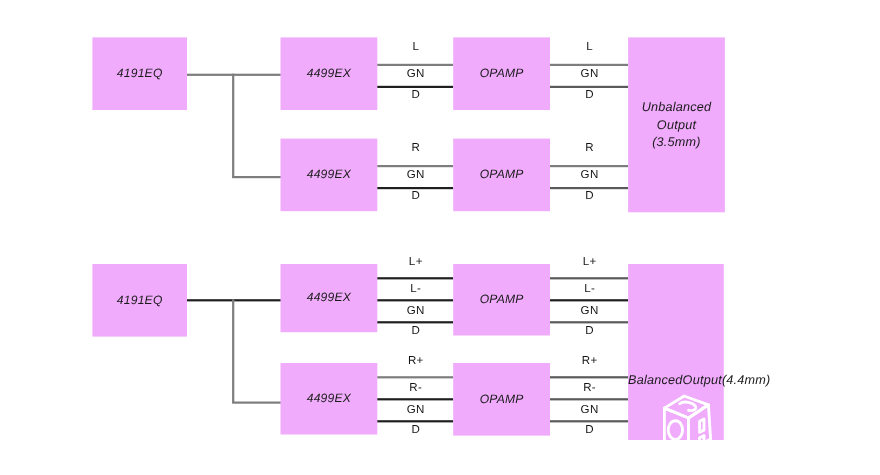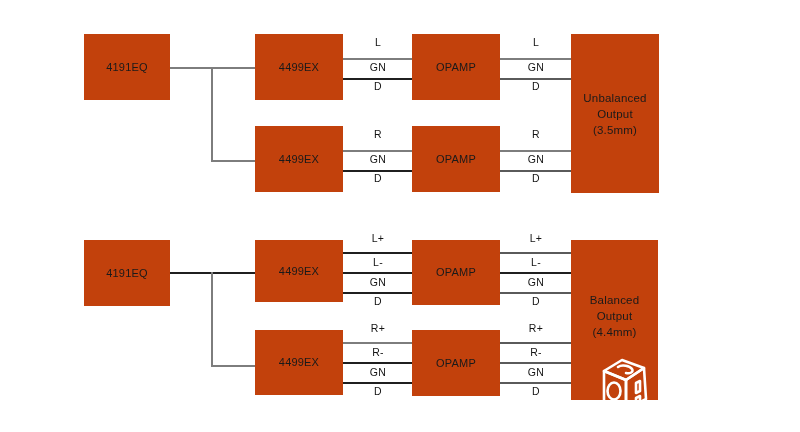--- a/index.html
+++ b/index.html
@@ -6,28 +6,29 @@
   body{
     width:800px;height:432px;overflow:hidden;
     font-family:"Liberation Sans","DejaVu Sans",sans-serif;
     color:#1a1a1a;
   }
   #diagram{position:relative;width:800px;height:432px;background:#ffffff;}
 
   
   .blk{
     position:absolute;
-    background:#c2410c;
+    background:#f0abfc;
     display:flex;align-items:center;justify-content:center;
     text-align:center;
     font-size:11px;
     line-height:15px;
     color:#1a1a1a;
     box-sizing:border-box;
     letter-spacing:.2px;
+    font-style:italic;
   }
   .blk.out{font-size:11.5px;line-height:16px;text-align:right;}
   .blk span{display:block;pointer-events:none;}
 
   
   .wire{position:absolute;background:#7d7d7d;}
   .wire.h{height:1.6px;}
   .wire.v{width:1.6px;}
   .wire.dark{background:#1f1f1f;}
   .wire.mid{background:#5a5a5a;}
@@ -150,21 +151,21 @@
   <div class="lbl" style="left:504px;top:296px;width:64px;">D</div>
 
   <div class="wire h mid" style="left:500px;top:342px;width:71px;"></div>
   <div class="wire h mid" style="left:500px;top:362px;width:71px;"></div>
   <div class="wire h mid" style="left:500px;top:382px;width:71px;"></div>
   <div class="lbl" style="left:504px;top:323px;width:64px;">R+</div>
   <div class="lbl" style="left:504px;top:347px;width:64px;">R-</div>
   <div class="lbl" style="left:504px;top:367px;width:64px;">GN</div>
   <div class="lbl" style="left:504px;top:386px;width:64px;">D</div>
 
-  <div class="blk out" style="left:571px;top:240px;width:87px;height:160px;flex-direction:column;justify-content:flex-start;padding-top:52px;">
+  <div class="blk out" style="left:571px;top:240px;width:87px;height:160px;flex-direction:row;justify-content:flex-start;padding-top:52px;">
     <span>Balanced</span>
     <span>Output</span>
     <span>(4.4mm)</span>
   </div>
 
   <div class="mark" style="left:592px;top:355px;width:66px;height:56px;">
     <svg width="66" height="56" viewBox="0 0 66 56" fill="none" stroke="#ffffff" stroke-width="2.6" stroke-linejoin="round" stroke-linecap="round">
       <path d="M12 16 L30 5 L52 13 L34 25 Z"></path>
       <path d="M12 16 L12 46 L34 55 L34 25 Z"></path>
       <path d="M34 25 L34 55 L54 44 L52 13 Z"></path>

